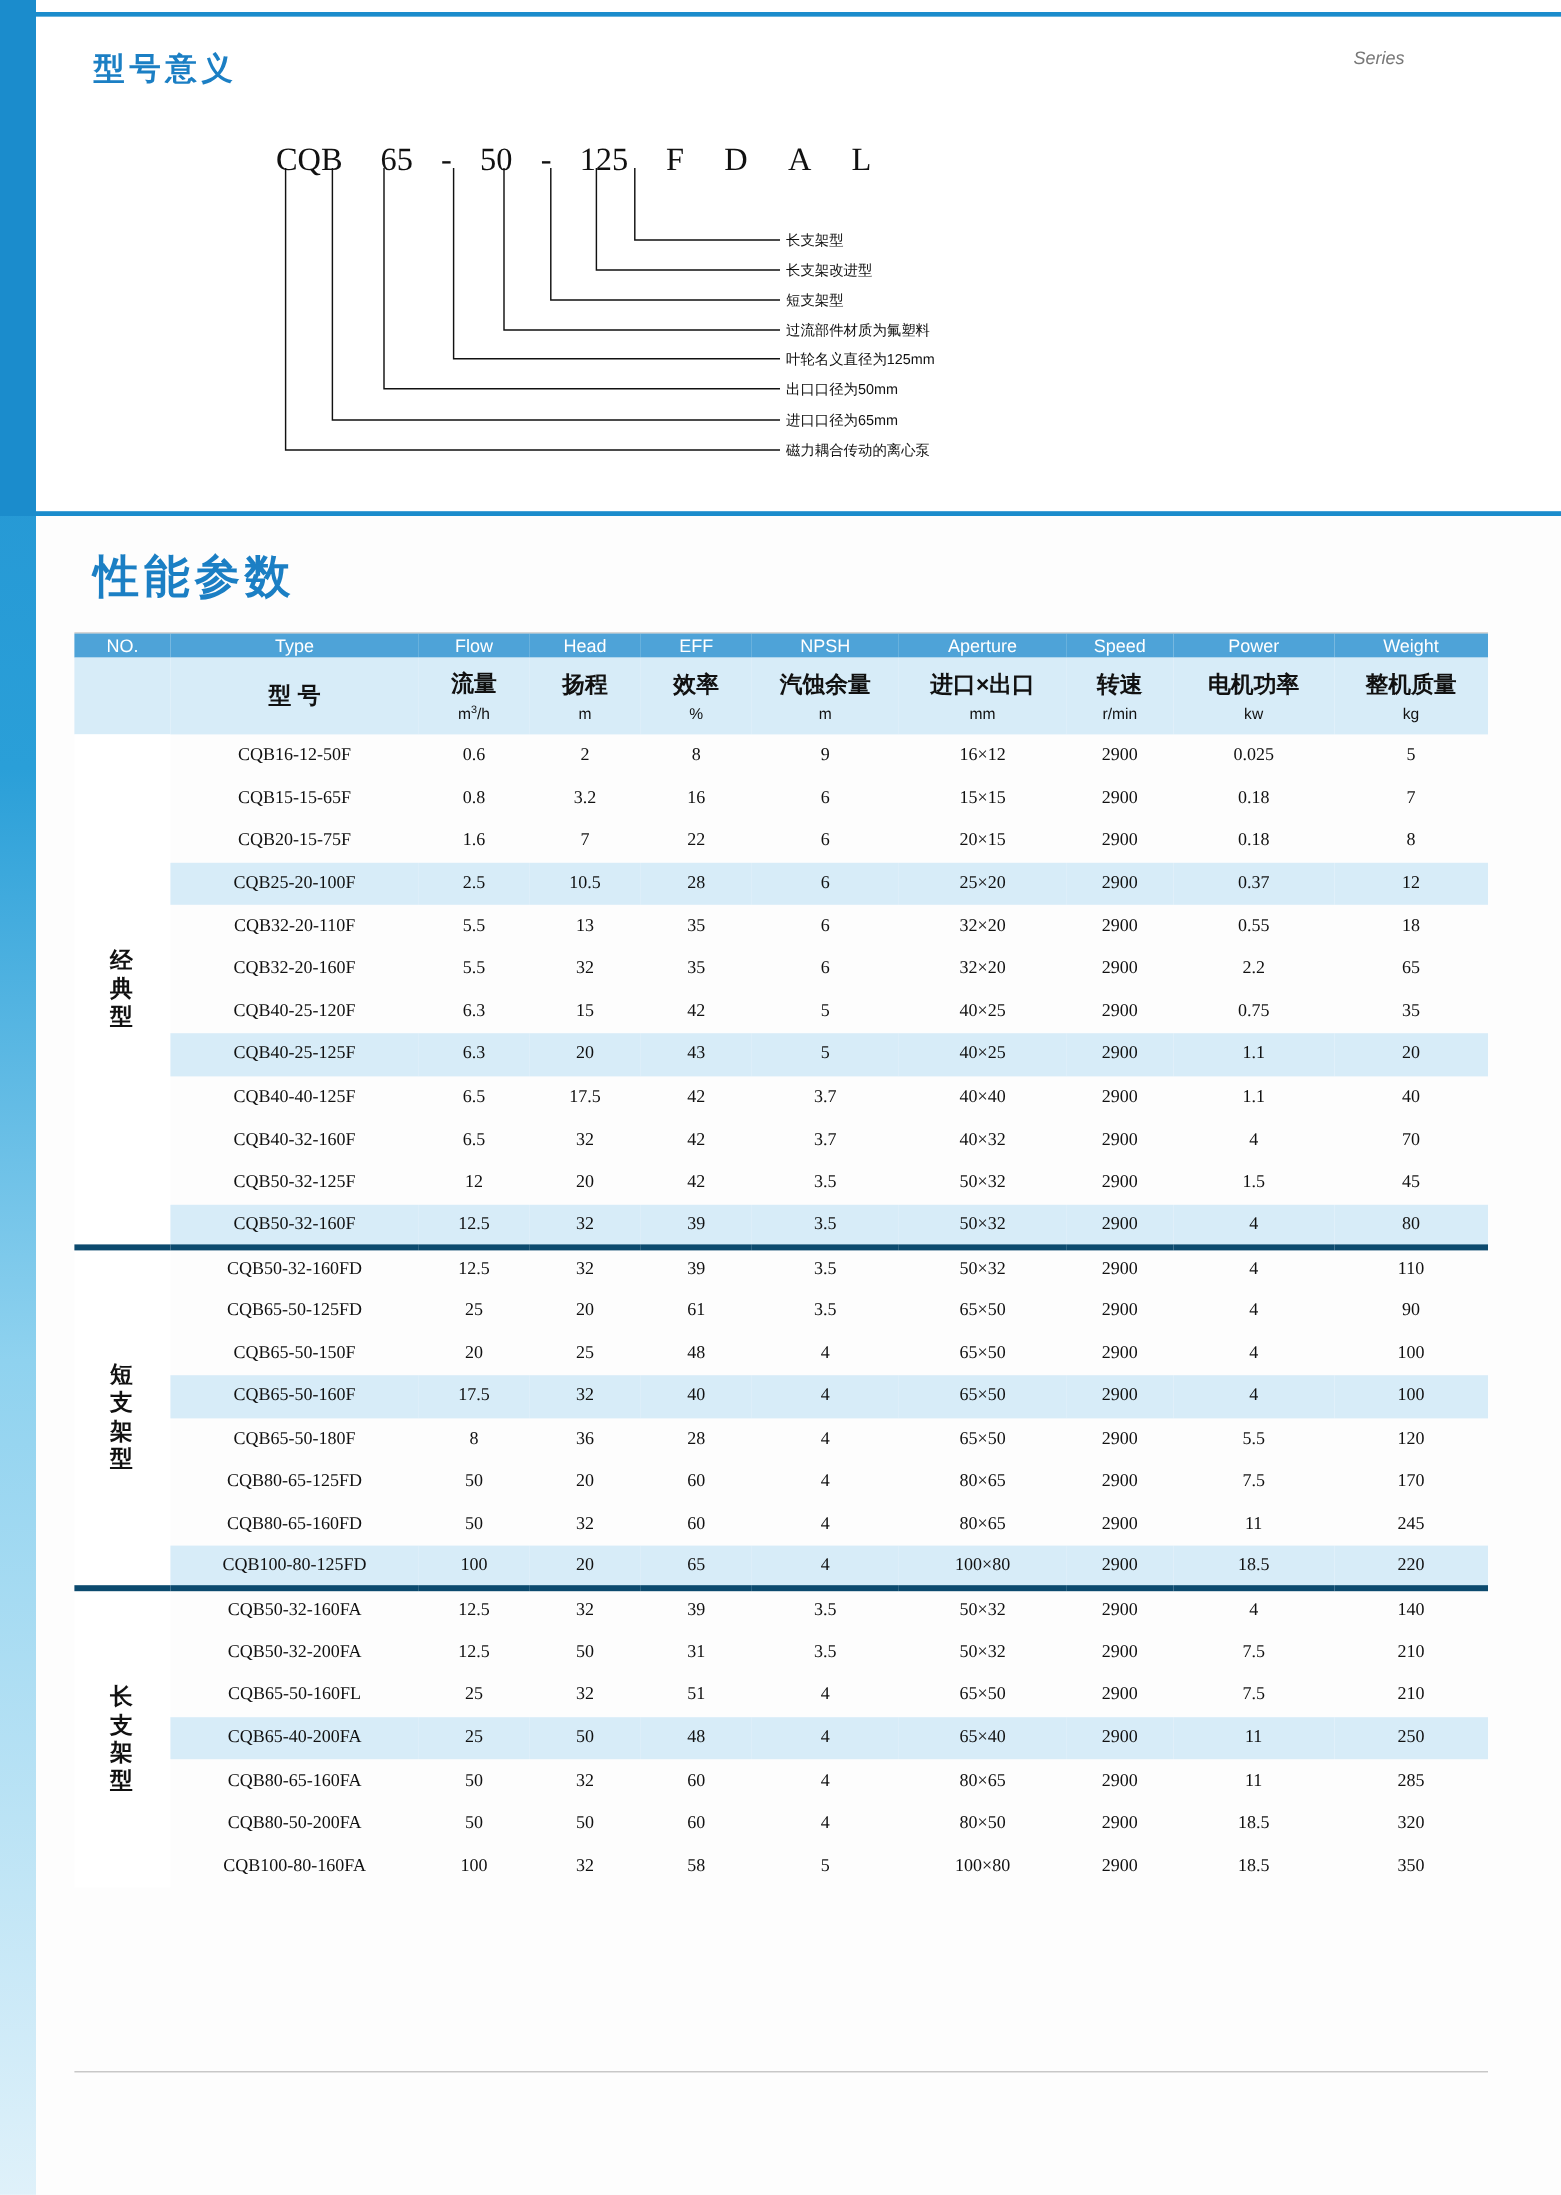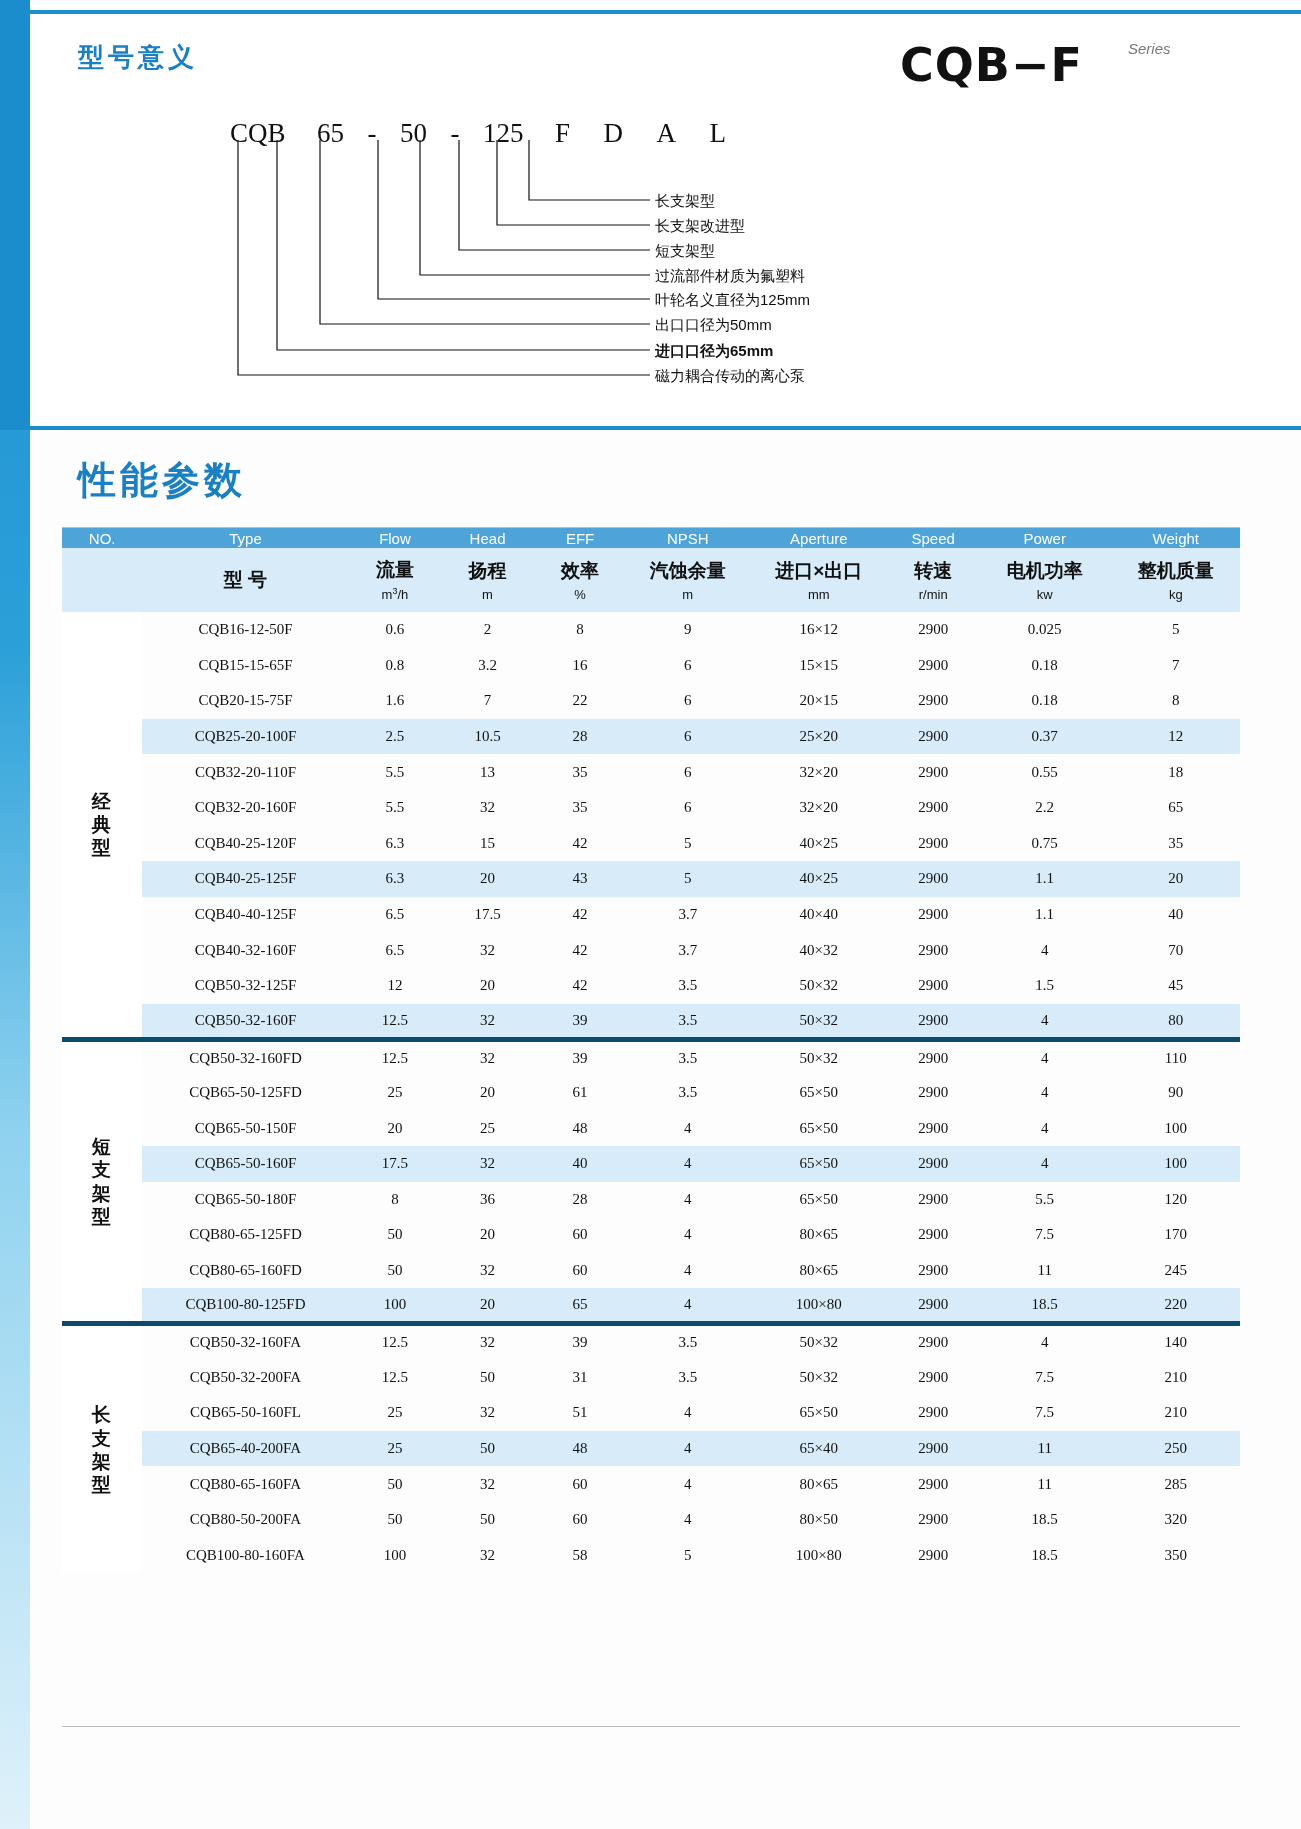--- a/index.html
+++ b/index.html
@@ -84,21 +84,21 @@
     left: 230px; top: 118px;
     font-size: 27px;
     color: #111;
     letter-spacing: 0px;
     font-family: "Liberation Serif", serif;
   }
   .code-row span { display: inline-block; }
 
   .legend {
     position: absolute;
-    font-size: 15px;
+    font-size: 12px;
     color: #111;
   }
 
   
   table.perf {
     position: absolute;
     left: 62px; top: 528px;
     border-collapse: collapse;
     width: 1178px;
     font-size: 15px;
@@ -179,21 +179,20 @@
 <div class="page">
 
   <div class="left-band"></div>
   <div class="left-band-inner"></div>
   <div class="hdr-white-strip"></div>
   <div class="header-rule"></div>
   <div class="top-area"></div>
   <div class="bottom-rule"></div>
 
   <div class="title-cn" id="t1">型号意义</div>
-  <div class="brand">CQB−F</div>
   <div class="brand-series">Series</div>
 
   <div class="diagram">
     <div class="code-row">
       <span>CQB</span>
       <span style="width:18px"></span>
       <span>65</span>
       <span style="width:10px"></span>
       <span>-</span>
       <span style="width:10px"></span>
@@ -232,21 +231,21 @@
         <path d="M238 140 L238 375 L650 375"></path>
       </g>
     </svg>
 
     <div class="legend" style="left:655px; top:192px;">长支架型</div>
     <div class="legend" style="left:655px; top:217px;">长支架改进型</div>
     <div class="legend" style="left:655px; top:242px;">短支架型</div>
     <div class="legend" style="left:655px; top:267px;">过流部件材质为氟塑料</div>
     <div class="legend" style="left:655px; top:291px;">叶轮名义直径为125mm</div>
     <div class="legend" style="left:655px; top:316px;">出口口径为50mm</div>
-    <div class="legend" style="left:655px; top:342px;font-weight:bold;">进口口径为65mm</div>
+    <div class="legend" style="left:655px; top:342px;">进口口径为65mm</div>
     <div class="legend" style="left:655px; top:367px;">磁力耦合传动的离心泵</div>
   </div>
 
   <div class="title-cn" id="t2">性能参数</div>
 
   <div class="table-top-line"></div>
 
   <table class="perf">
     <thead>
       <tr class="hdr1">

